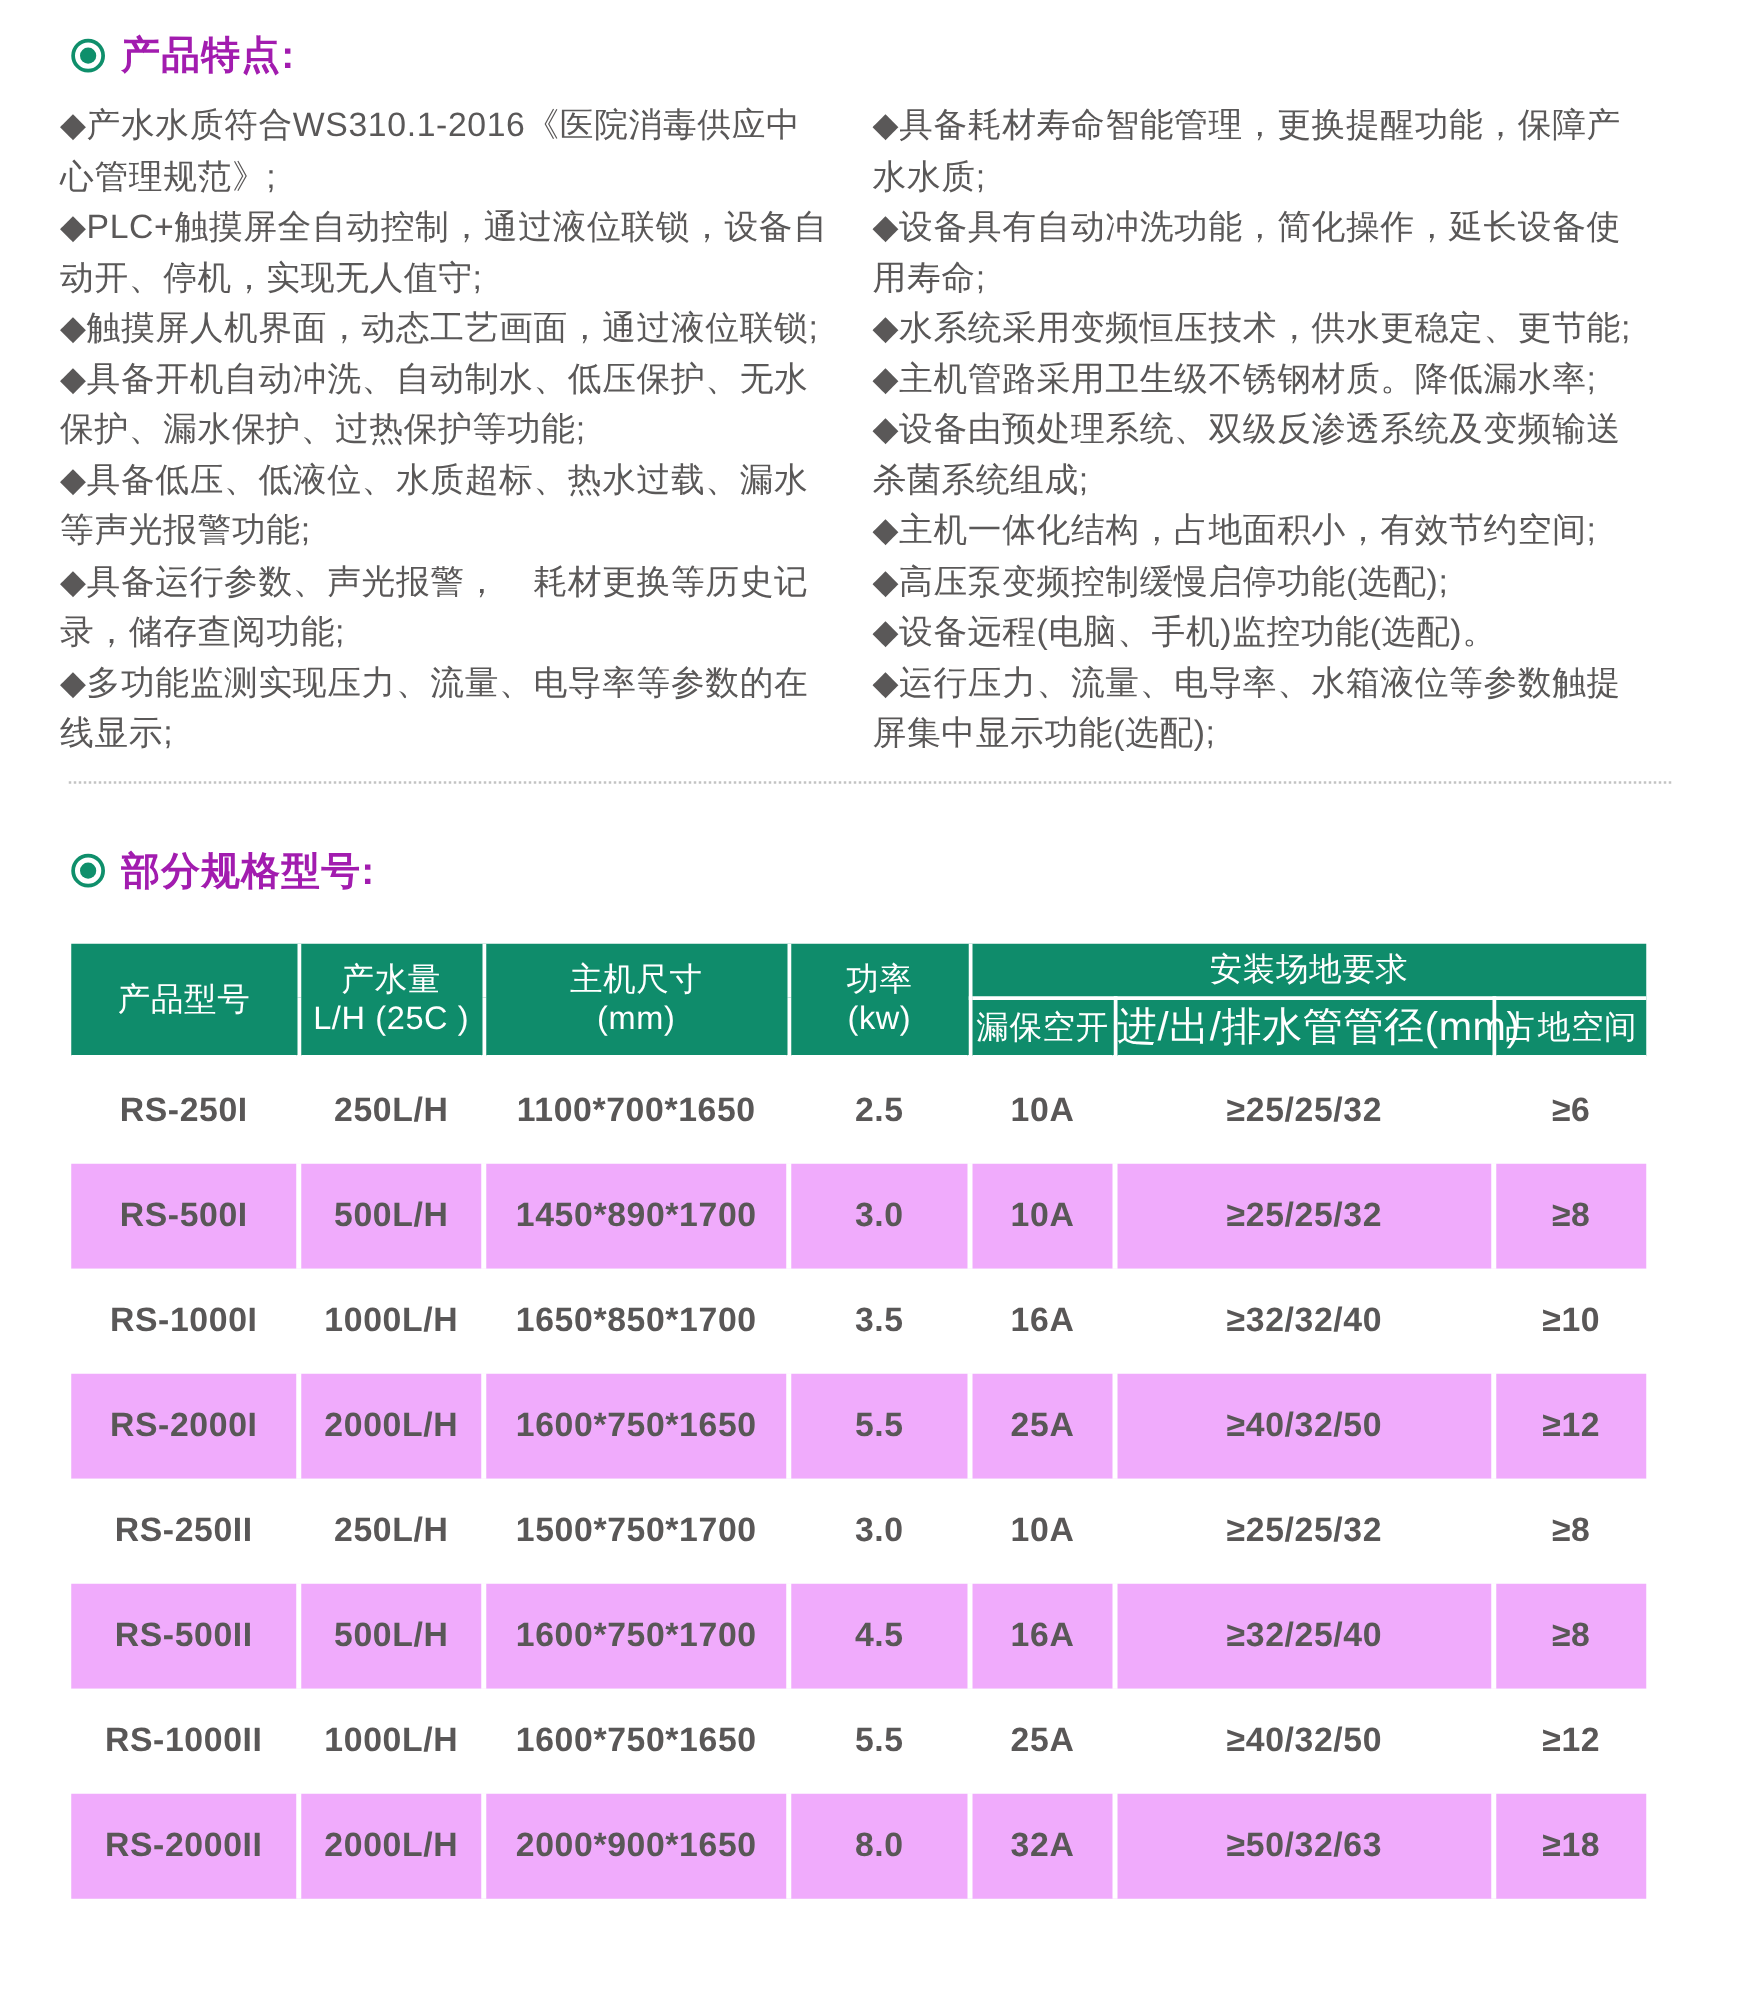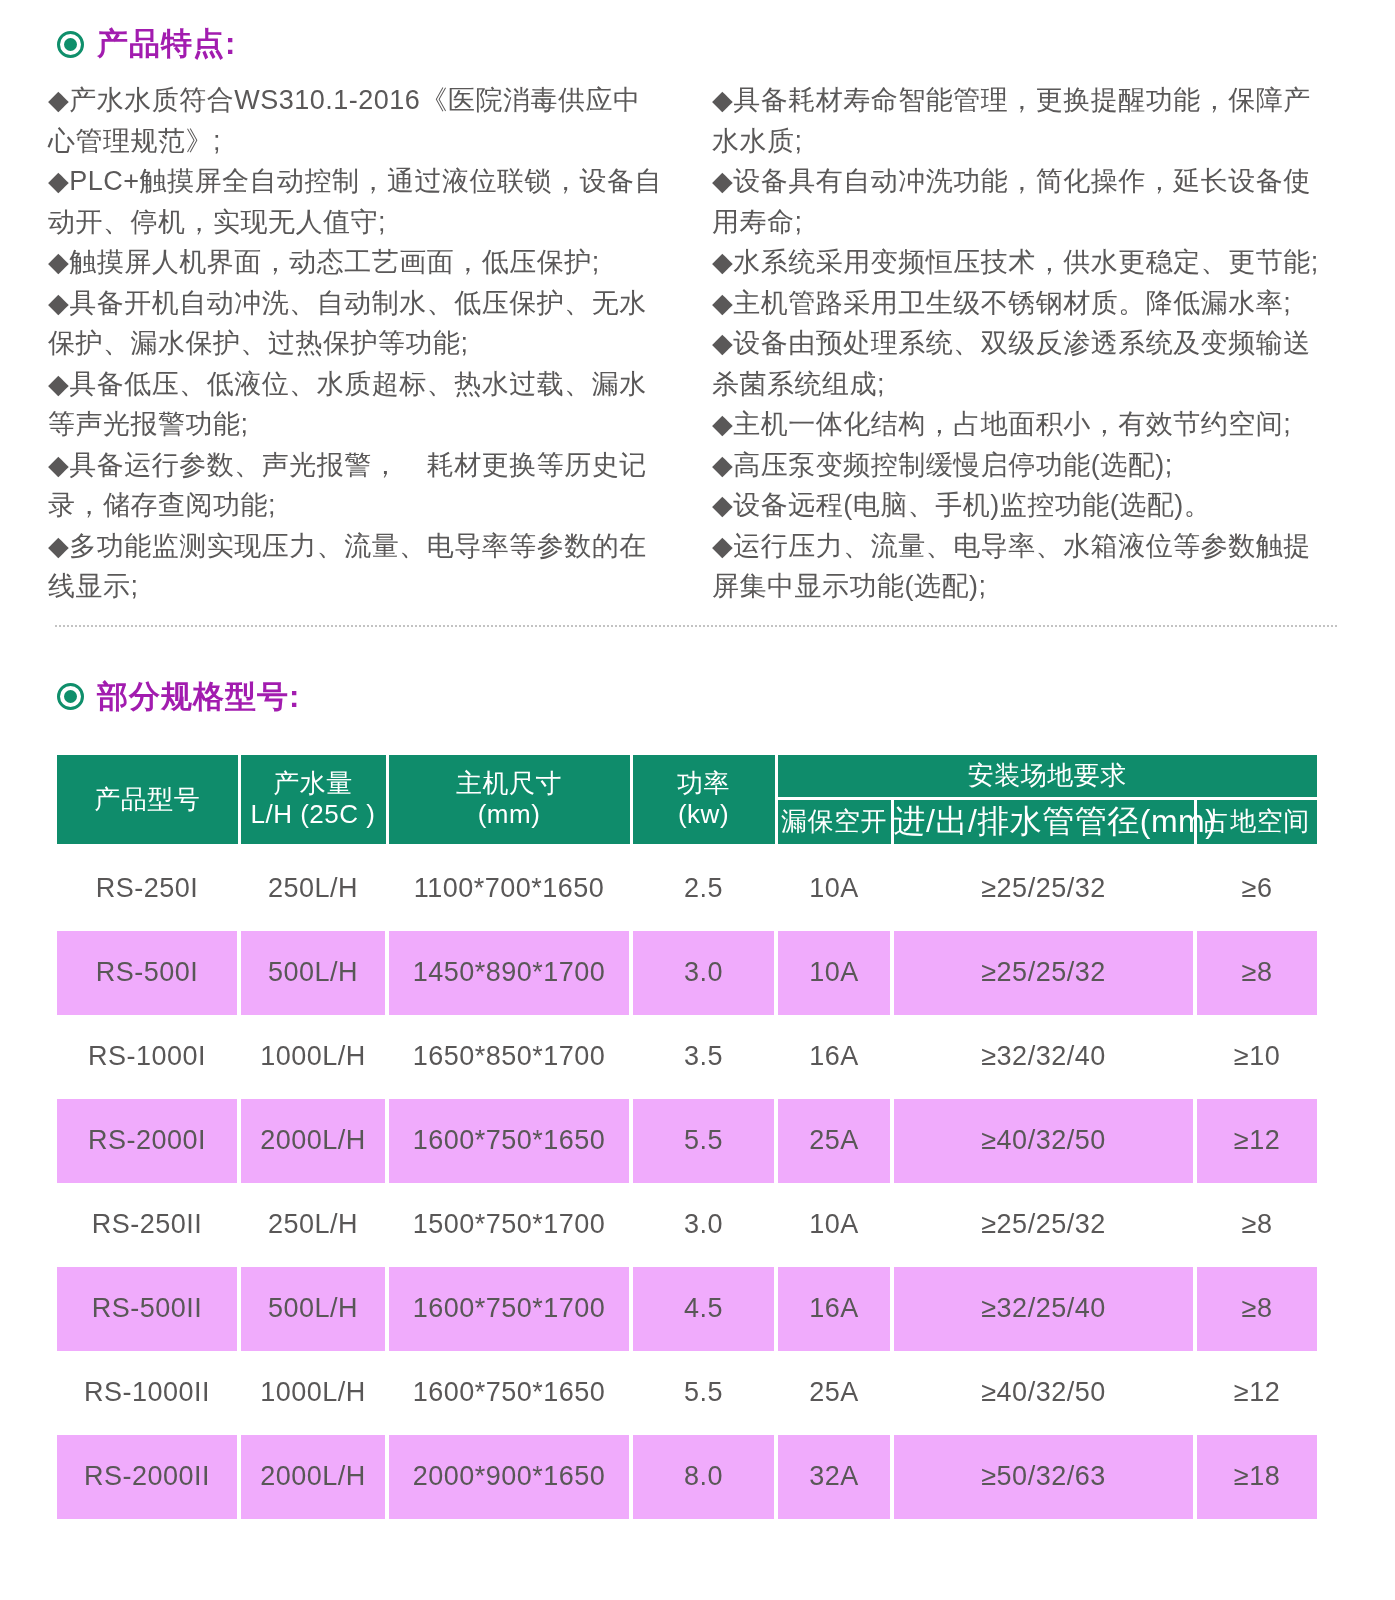--- a/index.html
+++ b/index.html
@@ -20,21 +20,21 @@
     width:27px;height:27px;box-sizing:border-box;flex:0 0 27px;
     border:3px solid #0F8F6B;border-radius:50%;position:relative;
   }
   .dot-icon::after{
     content:"";position:absolute;left:50%;top:50%;
     width:13px;height:13px;margin:-6.5px 0 0 -6.5px;
     background:#0F8F6B;border-radius:50%;
   }
 
   
-  .features-cols{display:flex;gap:46px;margin-top:16px;margin-left:-9px;}
+  .features-cols{display:flex;gap:32px;margin-top:16px;margin-left:-9px;}
   .feature-list{
     list-style:none;margin:0;padding:0;
     font-size:27px;line-height:40.5px;color:#5a5858;
     letter-spacing:0.5px;
   }
   .feature-list.left{width:618px;}
   .feature-list.right{width:625px;}
 
   
   .divider{border:none;border-top:2px dotted #c3c3c3;margin:18px 0 50px -2px;height:0;}
@@ -56,41 +56,41 @@
   .spec-table thead tr:first-child th:last-child{border-right:none;}
   .spec-table thead tr:last-child th:last-child{border-right:none;}
   .spec-table .th-line{line-height:31px;}
   .spec-table .group-th{height:42px;}
   .spec-table .sub-th{height:44px;}
   .spec-table .sub-th.pipe{font-size:32px;white-space:nowrap;}
   .spec-table td{
     height:84px;text-align:center;vertical-align:middle;
     font-size:27px;color:#595757;letter-spacing:0.5px;
     border-left:4px solid #ffffff;border-right:4px solid #ffffff;
-    background:#ffffff;padding:0;
+    background:#ffffff;padding:0;font-weight:bold;
   }
   .spec-table td:first-child{border-left:none;}
   .spec-table td:last-child{border-right:none;}
   .spec-table tr.stripe td{background:#f0abfc;}
 </style>
 </head>
 <body>
 
 <div class="page">
 
   <section class="features">
     <h2 class="sec-title">
       <span class="dot-icon"></span>
       <span>产品特点:</span>
     </h2>
     <div class="features-cols">
       <ul class="feature-list left">
         <li>◆产水水质符合WS310.1-2016《医院消毒供应中心管理规范》;</li>
         <li>◆PLC+触摸屏全自动控制，通过液位联锁，设备自动开、停机，实现无人值守;</li>
-        <li>◆触摸屏人机界面，动态工艺画面，低压保护;</li>
+        <li>◆触摸屏人机界面，动态工艺画面，通过液位联锁;</li>
         <li>◆具备开机自动冲洗、自动制水、低压保护、无水保护、漏水保护、过热保护等功能;</li>
         <li>◆具备低压、低液位、水质超标、热水过载、漏水等声光报警功能;</li>
         <li>◆具备运行参数、声光报警，　耗材更换等历史记录，储存查阅功能;</li>
         <li>◆多功能监测实现压力、流量、电导率等参数的在线显示;</li>
       </ul>
       <ul class="feature-list right">
         <li>◆具备耗材寿命智能管理，更换提醒功能，保障产水水质;</li>
         <li>◆设备具有自动冲洗功能，简化操作，延长设备使用寿命;</li>
         <li>◆水系统采用变频恒压技术，供水更稳定、更节能;</li>
         <li>◆主机管路采用卫生级不锈钢材质。降低漏水率;</li>

